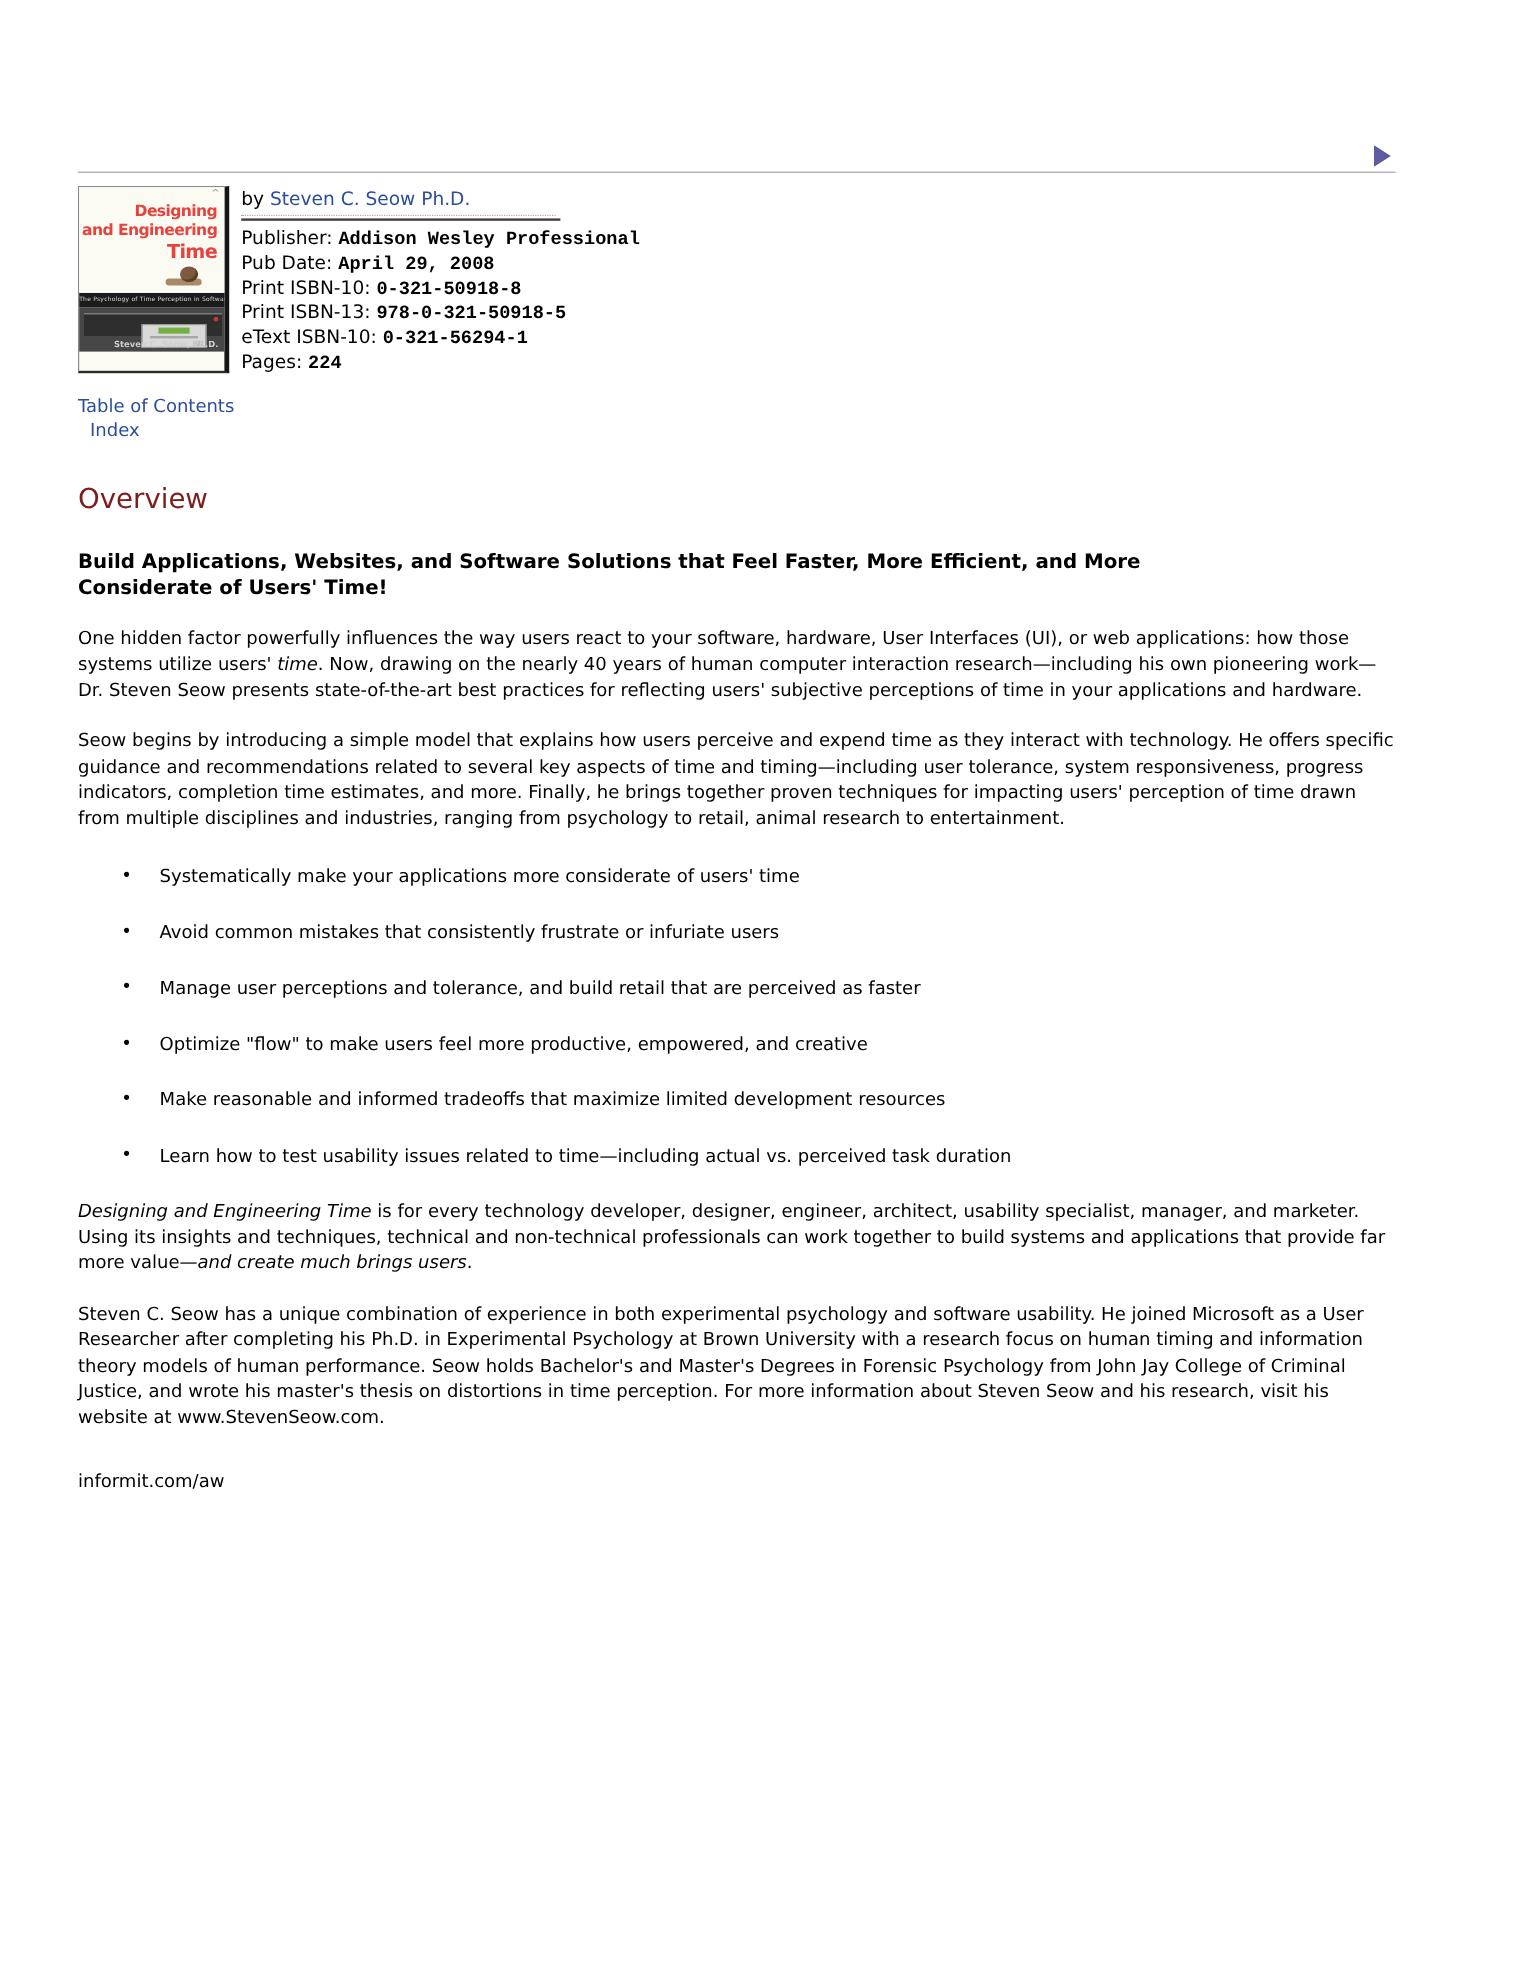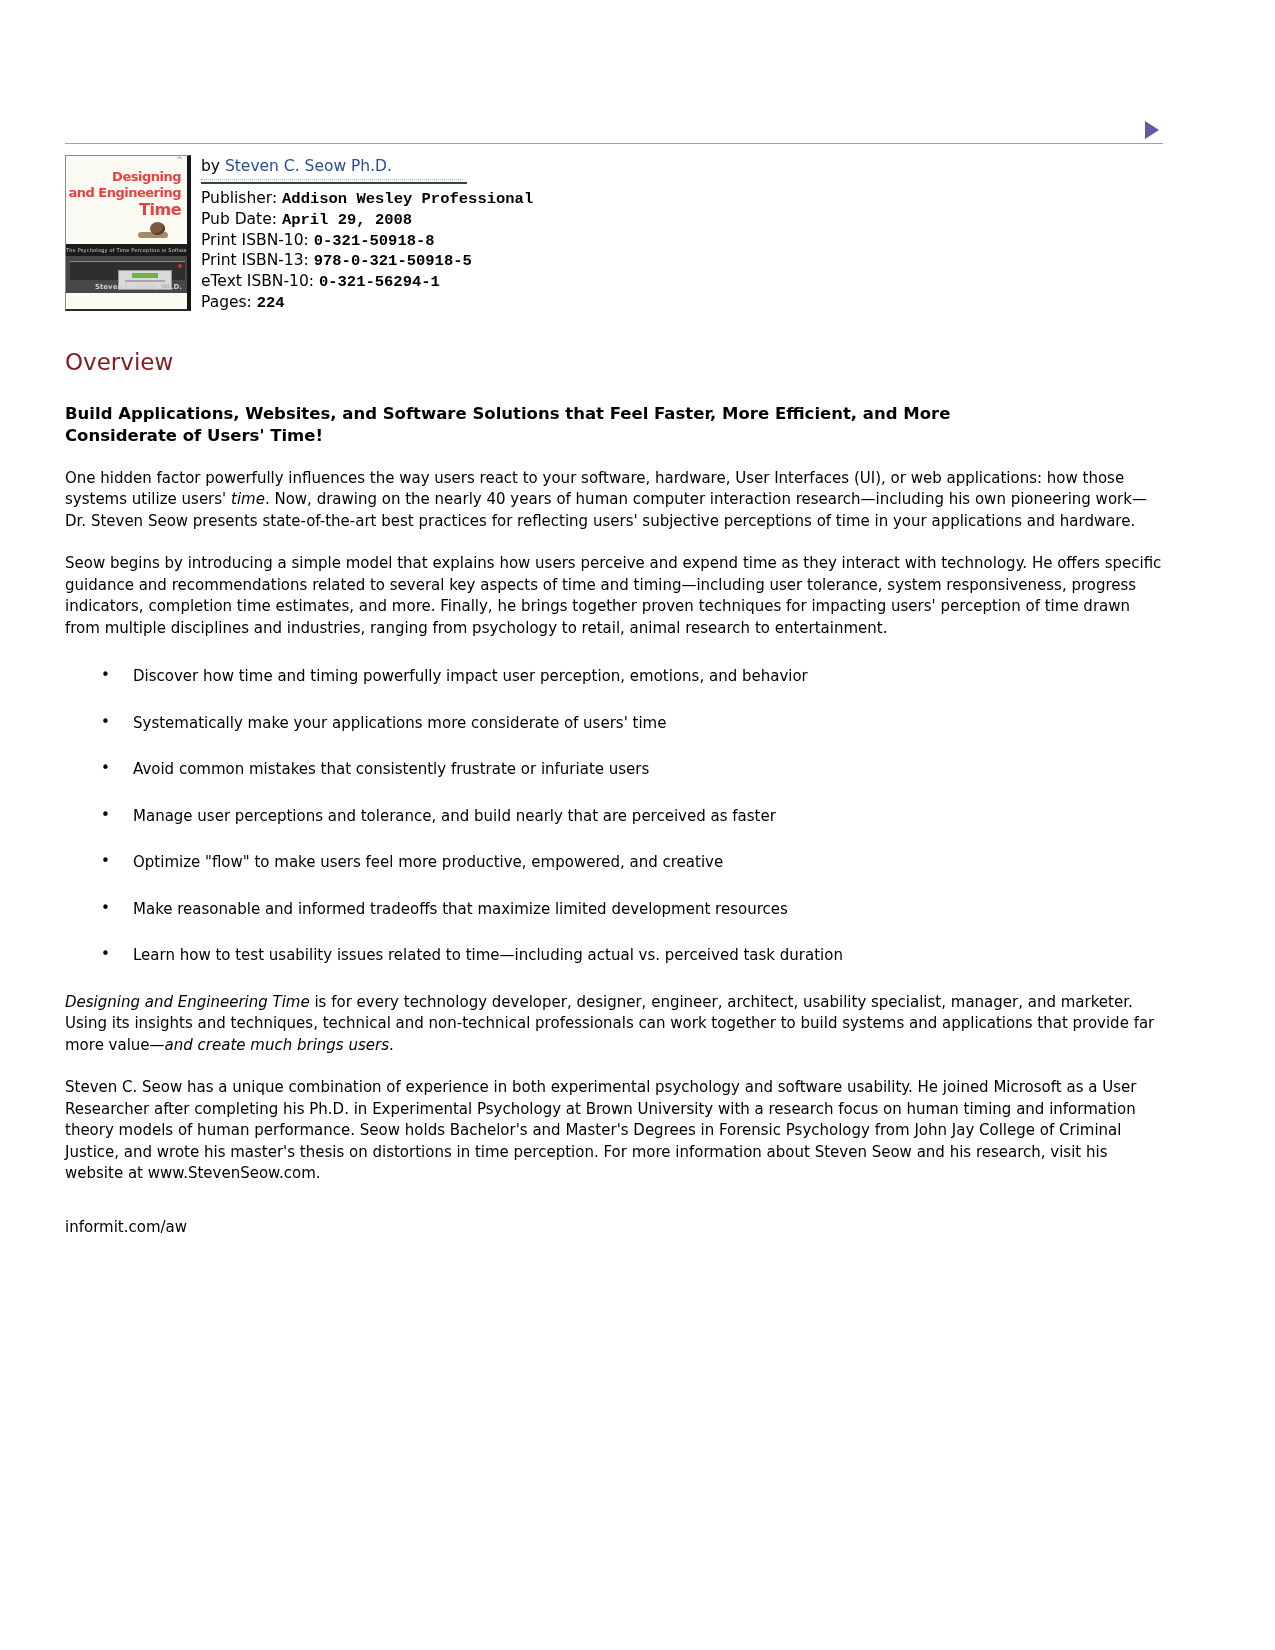--- a/index.html
+++ b/index.html
@@ -112,34 +112,37 @@
         </div>
         <div class="meta-row">
           <span>eText ISBN-10: </span><b>0-321-56294-1</b>
         </div>
         <div class="meta-row">
           <span>Pages: </span><b>224</b>
         </div>
       </div>
     </div>
 
+    <div class="toc-block">
+      <div><span class="toc-link">Table of Contents</span></div>
+      <div><span class="index-link">Index</span></div>
+    </div>
 
     <div class="overview-heading">Overview</div>
 
     <div class="subhead">Build Applications, Websites, and Software Solutions that Feel Faster, More Efficient, and More Considerate of Users' Time!</div>
 
     <p class="body"><span>One hidden factor powerfully influences the way users react to your software, hardware, User Interfaces (UI), or web applications: how those systems utilize users' </span><i>time</i><span>. Now, drawing on the nearly 40 years of human computer interaction research—including his own pioneering work—Dr. Steven Seow presents state-of-the-art best practices for reflecting users' subjective perceptions of time in your applications and hardware.</span></p>
 
     <p class="body">Seow begins by introducing a simple model that explains how users perceive and expend time as they interact with technology. He offers specific guidance and recommendations related to several key aspects of time and timing—including user tolerance, system responsiveness, progress indicators, completion time estimates, and more. Finally, he brings together proven techniques for impacting users' perception of time drawn from multiple disciplines and industries, ranging from psychology to retail, animal research to entertainment.</p>
 
     <ul class="points">
-      <li>Discover how time and timing powerfully impact user perception, emotions, and behavior</li>
       <li>Systematically make your applications more considerate of users' time</li>
       <li>Avoid common mistakes that consistently frustrate or infuriate users</li>
-      <li>Manage user perceptions and tolerance, and build nearly that are perceived as faster</li>
+      <li>Manage user perceptions and tolerance, and build retail that are perceived as faster</li>
       <li>Optimize "flow" to make users feel more productive, empowered, and creative</li>
       <li>Make reasonable and informed tradeoffs that maximize limited development resources</li>
       <li>Learn how to test usability issues related to time—including actual vs. perceived task duration</li>
     </ul>
 
     <p class="body"><i>Designing and Engineering Time</i><span> is for every technology developer, designer, engineer, architect, usability specialist, manager, and marketer. Using its insights and techniques, technical and non-technical professionals can work together to build systems and applications that provide far more value—</span><i>and create much brings users</i><span>.</span></p>
 
     <p class="body">Steven C. Seow has a unique combination of experience in both experimental psychology and software usability. He joined Microsoft as a User Researcher after completing his Ph.D. in Experimental Psychology at Brown University with a research focus on human timing and information theory models of human performance. Seow holds Bachelor's and Master's Degrees in Forensic Psychology from John Jay College of Criminal Justice, and wrote his master's thesis on distortions in time perception. For more information about Steven Seow and his research, visit his website at www.StevenSeow.com.</p>
 
     <div class="footer-url">informit.com/aw</div>

